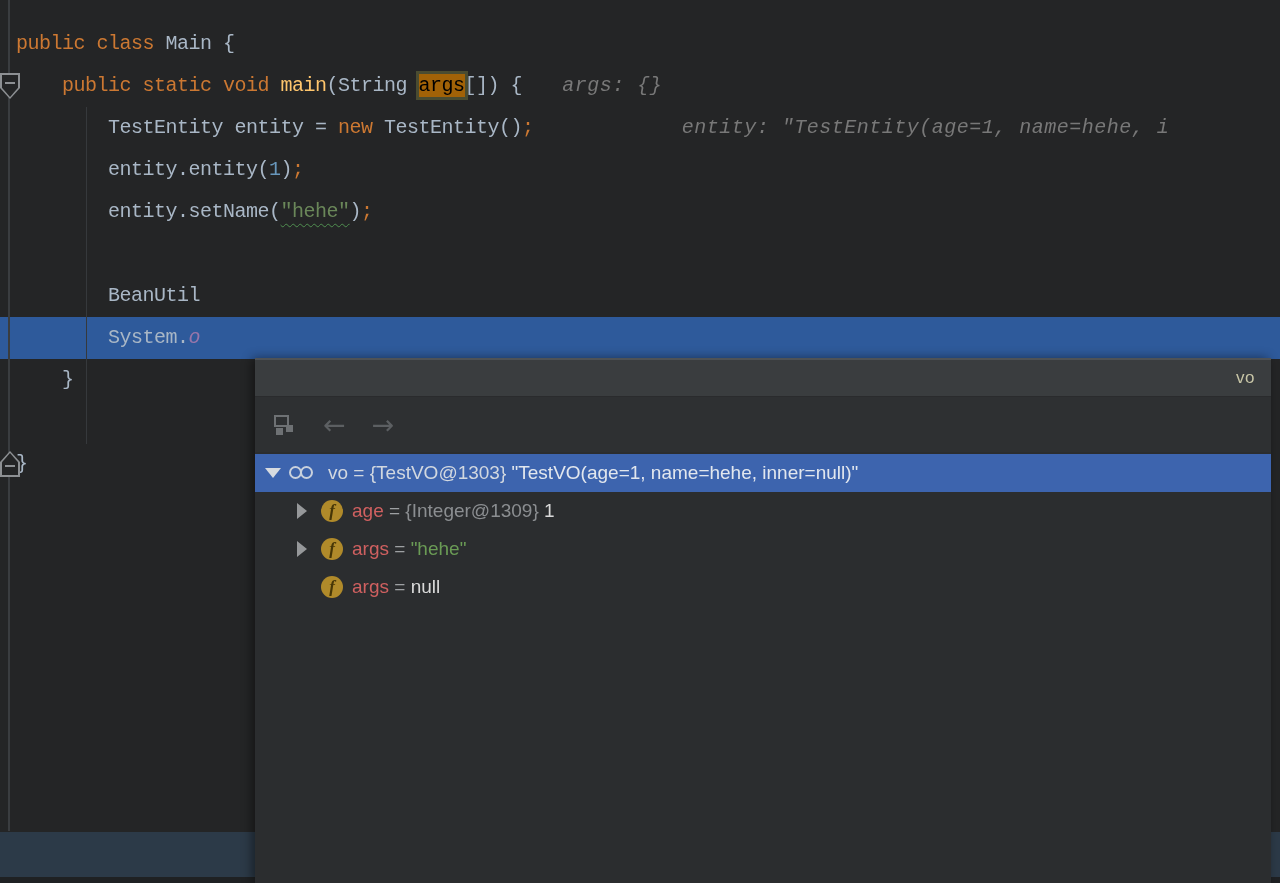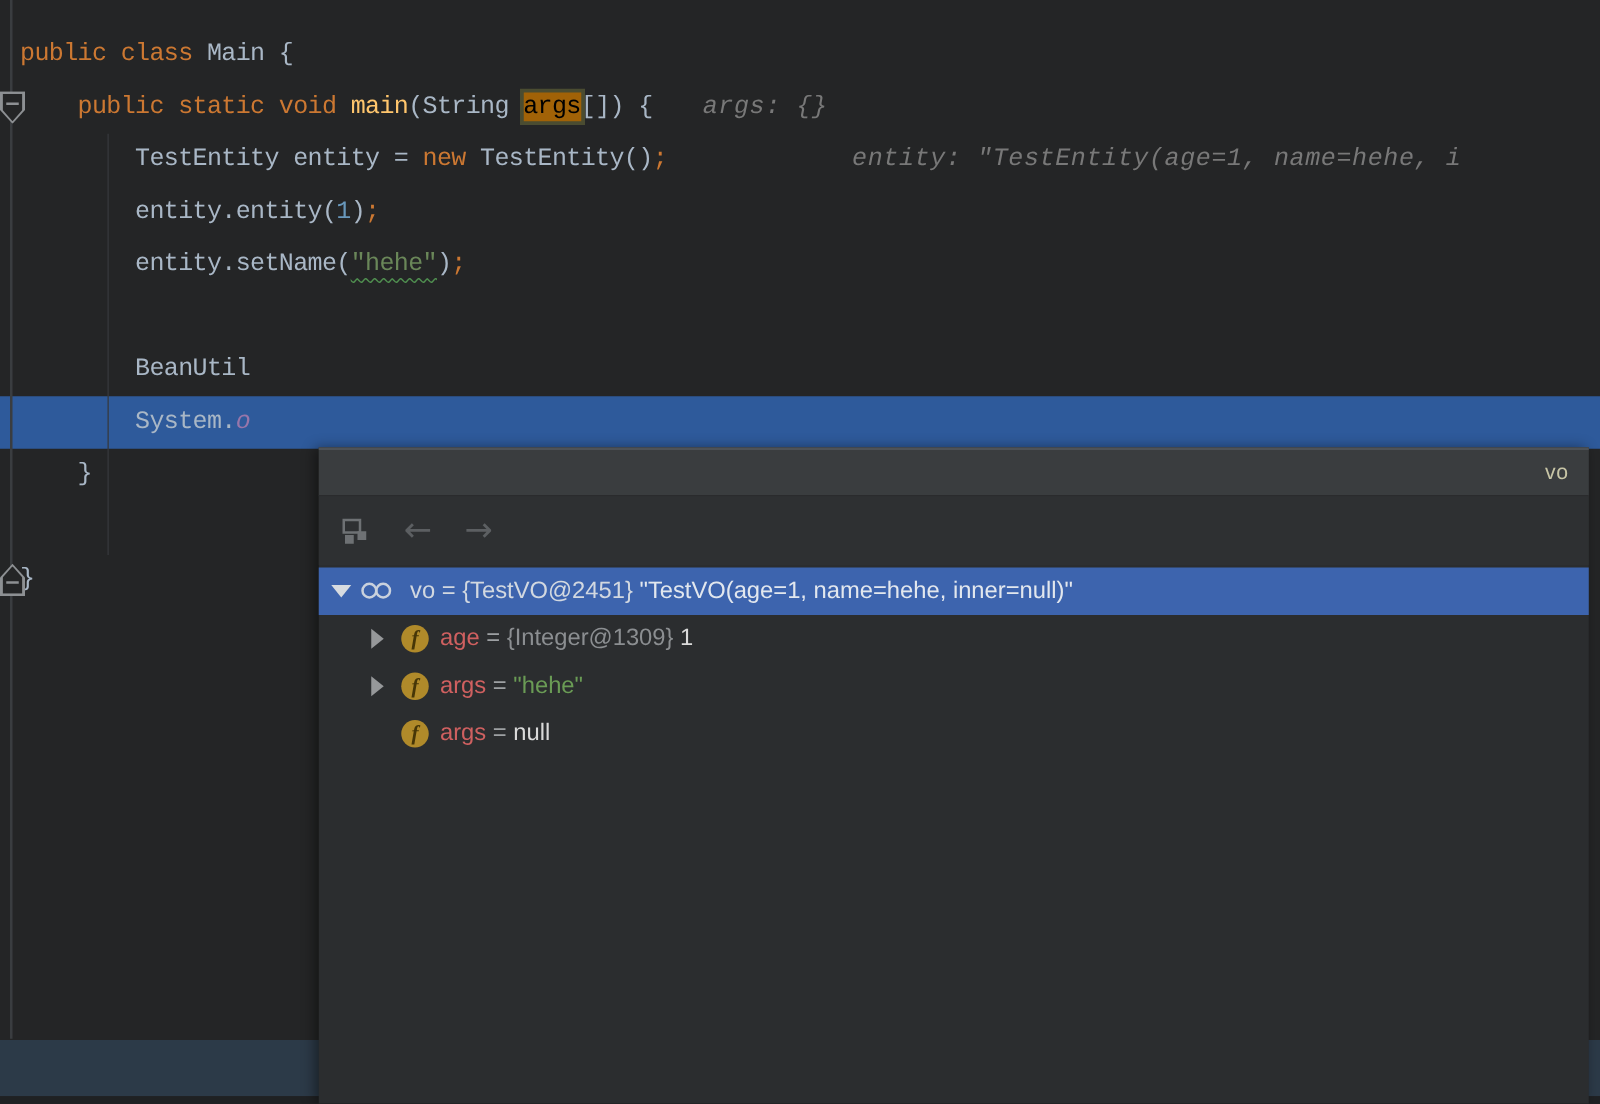--- a/index.html
+++ b/index.html
@@ -138,18 +138,18 @@
   <div id="popup-toolbar">
     <span class="tb-icon treeview-icon">
       <span class="rect"></span>
         <span class="sq1"></span>
         <span class="sq2"></span>
     </span>
     <span class="tb-icon nav-arrow">←</span>
     <span class="tb-icon nav-arrow">→</span>
   </div>
   <div id="var-tree">
-      <div class="tree-row selected"><span class="lvl0"></span><span class="expander"><span class="tri-open"></span></span><span class="row-icon"><span class="watch-icon"><i></i><i></i></span></span><span class="v-name">vo</span><span class="v-sep"> = </span><span class="v-type">{TestVO@2451} </span><span class="v-plain">"TestVO(age=1, name=hehe, inner=null)"</span></div>
+      <div class="tree-row selected"><span class="lvl0"></span><span class="expander"><span class="tri-open"></span></span><span class="row-icon"><span class="watch-icon"><i></i><i></i></span></span><span class="v-name">vo</span><span class="v-sep"> = </span><span class="v-type">{TestVO@1303} </span><span class="v-plain">"TestVO(age=1, name=hehe, inner=null)"</span></div>
       <div class="tree-row"><span class="lvl1"></span><span class="expander"><span class="tri-closed"></span></span><span class="row-icon"><span class="field-icon">f</span></span><span class="v-name">age</span><span class="v-sep"> = </span><span class="v-type">{Integer@1309} </span><span class="v-plain">1</span></div>
       <div class="tree-row"><span class="lvl1"></span><span class="expander"><span class="tri-closed"></span></span><span class="row-icon"><span class="field-icon">f</span></span><span class="v-name">args</span><span class="v-sep"> = </span><span class="v-string">"hehe"</span></div>
       <div class="tree-row"><span class="lvl1"></span><span class="expander"><span class="tri-none"></span></span><span class="row-icon"><span class="field-icon">f</span></span><span class="v-name">args</span><span class="v-sep"> = </span><span class="v-plain">null</span></div>
     </div>
 </div>
 
 </body></html>

